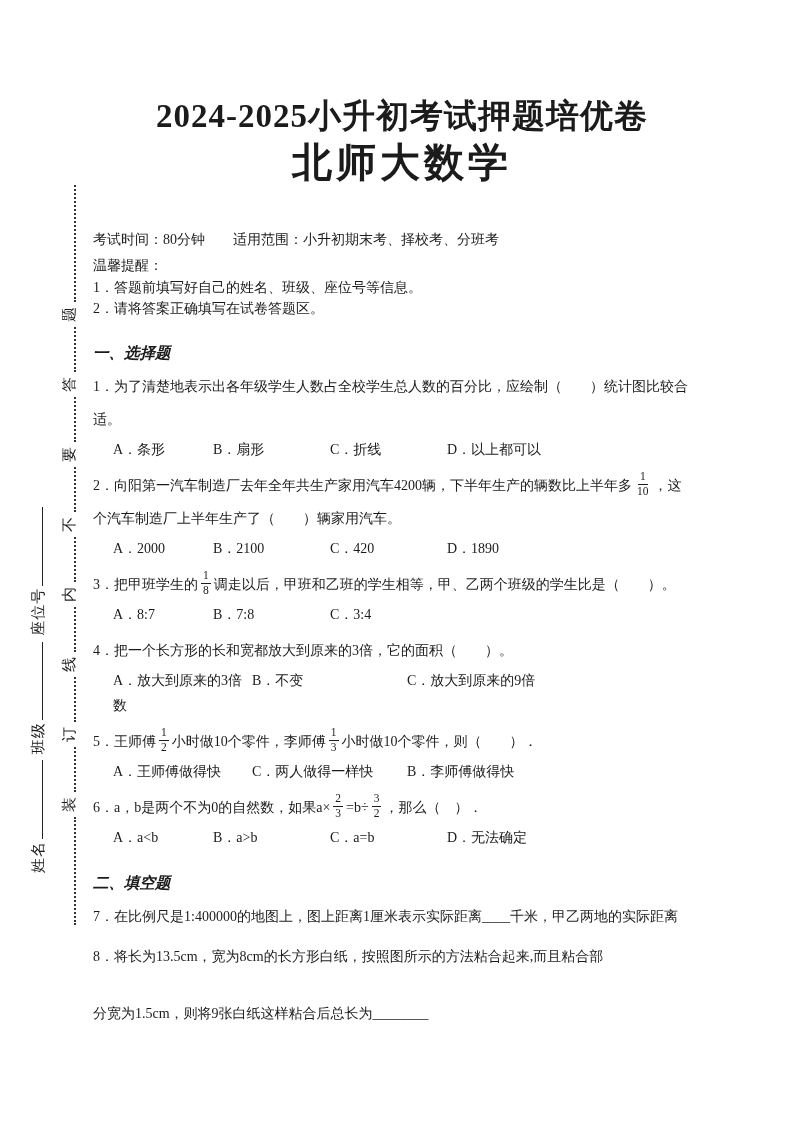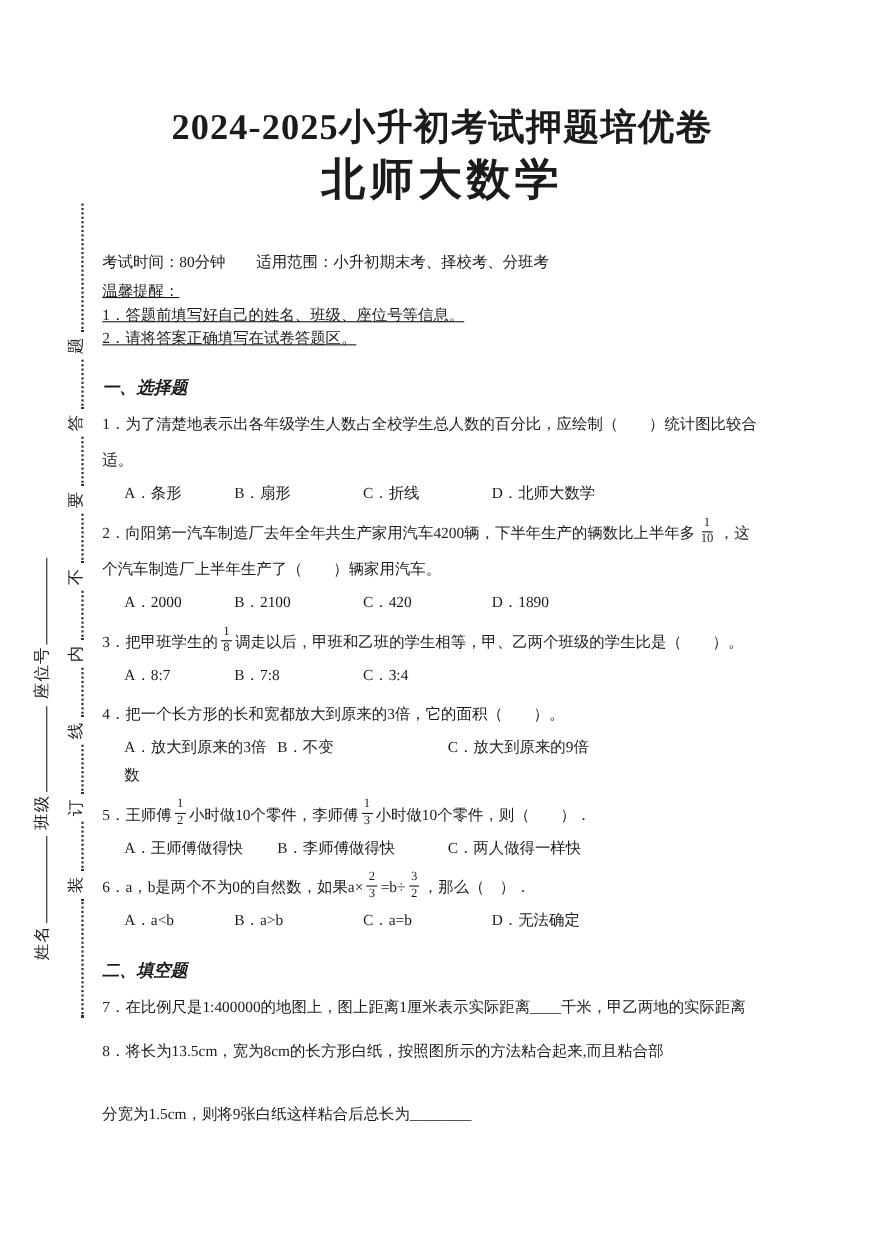--- a/index.html
+++ b/index.html
@@ -38,21 +38,21 @@
   .title{
     font-weight:bold;font-size:33px;line-height:40px;
     text-align:center;margin-top:96px;letter-spacing:1px;
   }
   .subtitle{
     font-weight:bold;font-size:40px;line-height:46px;
     text-align:center;margin-top:4px;letter-spacing:4px;
   }
   .meta{text-align:left;font-size:14px;margin-top:44px;line-height:20px;}
   .notice{font-size:14px;line-height:21.5px;margin-top:5px;}
-  .notice-item{line-height:21.5px;text-decoration:underline;}
+  .notice-item{line-height:21.5px;}
 
   .sec-heading{
     font-family:"Liberation Sans", sans-serif;
     font-weight:bold;font-size:15.5px;line-height:20px;margin-top:23px;font-style:italic;
   }
   .q{margin-top:7px;font-size:14px;}
   .q-line{line-height:33px;}
   .q-line.gap{margin-top:24px;}
   .opts{display:grid;padding-left:20px;line-height:25px;margin-top:1px;}
   .opts.c4{grid-template-columns:100px 117px 117px auto;}
@@ -111,21 +111,21 @@
       <div class="notice-item">2．请将答案正确填写在试卷答题区。</div>
     </div>
     <div id="sections">
         <div class="sec-heading">一、选择题</div>
         <div class="q">
           <div class="q-line">1．为了清楚地表示出各年级学生人数占全校学生总人数的百分比，应绘制（　　）统计图比较合适。</div>
           <div class="opts c4">
             <span class="opt">A．条形</span>
             <span class="opt">B．扇形</span>
             <span class="opt">C．折线</span>
-            <span class="opt">D．北师大数学</span>
+            <span class="opt">D．以上都可以</span>
           </div>
         </div>
         <div class="q">
           <div class="q-line">2．向阳第一汽车制造厂去年全年共生产家用汽车4200辆，下半年生产的辆数比上半年多<span class="frac">
               <span class="fn">1</span>
               <span class="fd">10</span>
             </span>，这</div>
           <div class="q-line">个汽车制造厂上半年生产了（　　）辆家用汽车。</div>
           <div class="opts c4">
             <span class="opt">A．2000</span>
@@ -156,22 +156,22 @@
         <div class="q">
           <div class="q-line">5．王师傅<span class="frac">
               <span class="fn">1</span>
               <span class="fd">2</span>
             </span>小时做10个零件，李师傅<span class="frac">
               <span class="fn">1</span>
               <span class="fd">3</span>
             </span>小时做10个零件，则（　　）．</div>
           <div class="opts c3">
             <span class="opt">A．王师傅做得快</span>
+            <span class="opt">C．两人做得一样快</span>
             <span class="opt">B．李师傅做得快</span>
-            <span class="opt">C．两人做得一样快</span>
           </div>
         </div>
         <div class="q">
           <div class="q-line">6．a，b是两个不为0的自然数，如果a×<span class="frac">
               <span class="fn">2</span>
               <span class="fd">3</span>
             </span>=b÷<span class="frac">
               <span class="fn">3</span>
               <span class="fd">2</span>
             </span>，那么（　）．</div>

